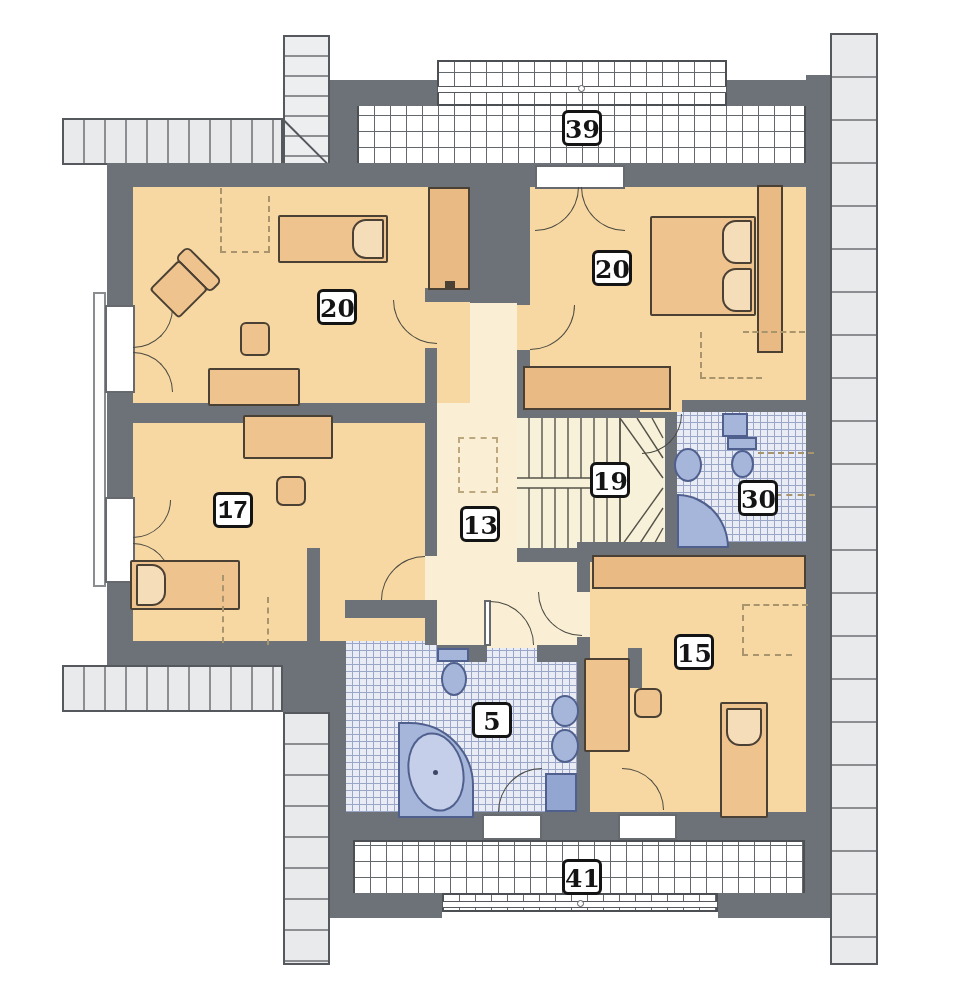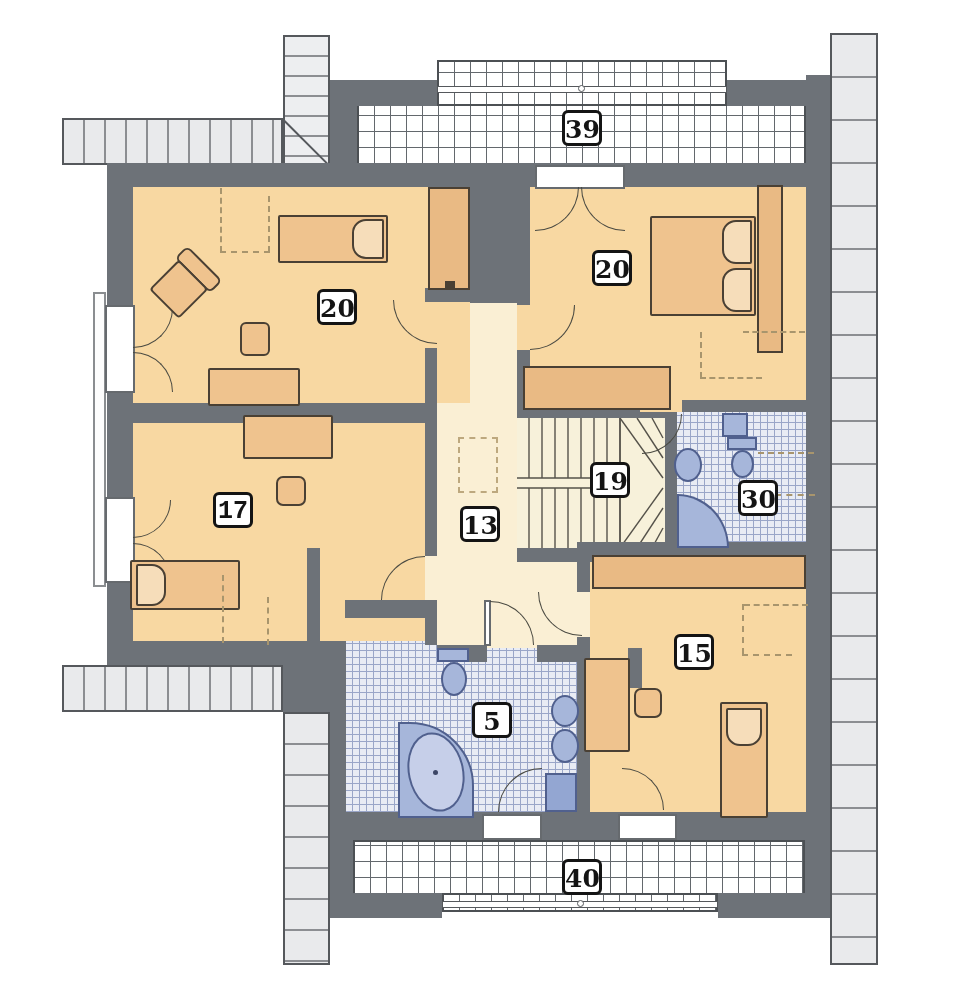--- a/index.html
+++ b/index.html
@@ -227,15 +227,15 @@
 
   <div class="abs label" style="left:590px;top:462px;">19</div>
   <div class="abs label" style="left:460px;top:506px;">13</div>
   <div class="abs label" style="left:674px;top:634px;">15</div>
   <div class="abs label" style="left:472px;top:702px;">5</div>
   <div class="abs label" style="left:213px;top:492px;font-family:Liberation Mono, monospace;">17</div>
   <div class="abs label" style="left:317px;top:289px;">20</div>
   <div class="abs label" style="left:592px;top:250px;">20</div>
   <div class="abs label" style="left:738px;top:480px;">30</div>
   <div class="abs label" style="left:562px;top:110px;">39</div>
-  <div class="abs label" style="left:562px;top:859px;">40</div>
+  <div class="abs label" style="left:562px;top:859px;">41</div>
 
 </div>
 
 </body></html>

